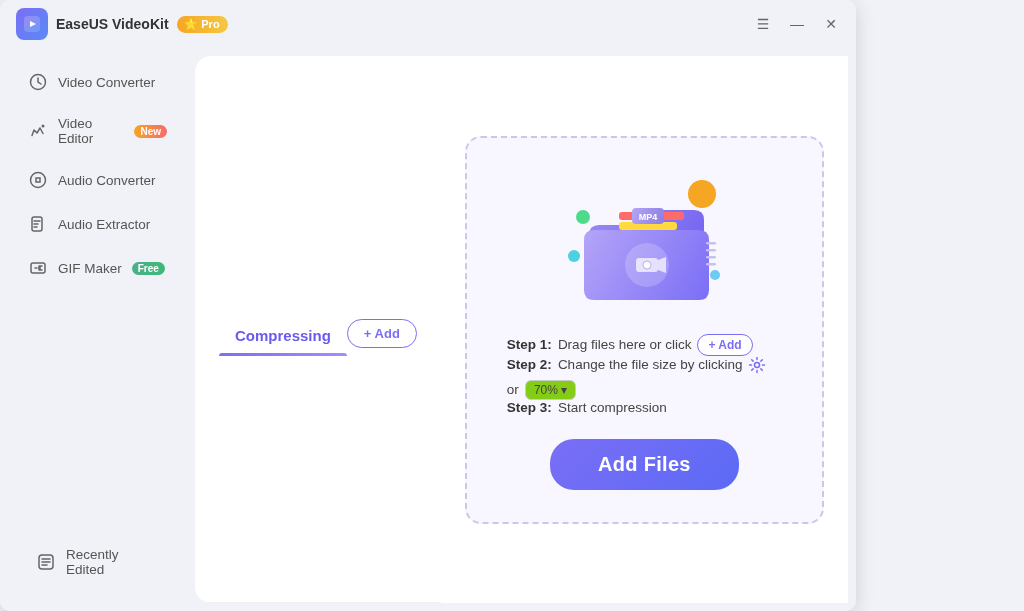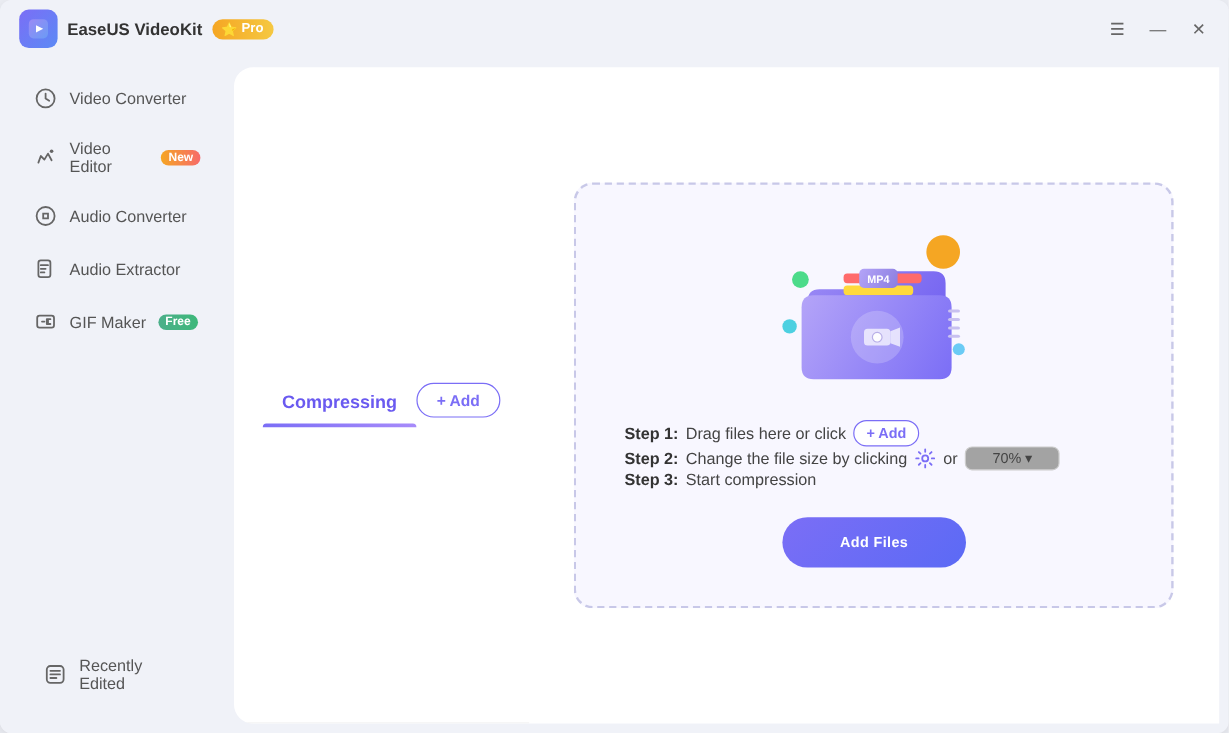--- a/index.html
+++ b/index.html
@@ -6,21 +6,21 @@
     body {
       width: 1024px;
       height: 611px;
       font-family: -apple-system, BlinkMacSystemFont, 'Segoe UI', sans-serif;
       background: #f0f2f8;
       overflow: hidden;
       display: flex;
       flex-direction: column;
     }
     .window {
-      width: 1024px;
+      width: 856px;
       height: 611px;
       background: #f0f2f8;
       display: flex;
       flex-direction: column;
       border-radius: 10px;
       overflow: hidden;
       box-shadow: 0 4px 20px rgba(0,0,0,0.15);
     }
     
     .title-bar {
@@ -309,35 +309,35 @@
     }
     .settings-icon {
       display: inline-flex;
       align-items: center;
       justify-content: center;
       font-size: 16px;
     }
     .percent-dropdown {
       border: 1px solid #ccc;
       border-radius: 6px;
-      padding: 2px 22px;
+      padding: 2px 8px;
       font-size: 12px;
-      background: #a3a3a3;
+      background: #84cc16;
       cursor: pointer;
       display: inline-flex;
       align-items: center;
       gap: 3px;
     }
     .add-files-btn {
       background: linear-gradient(135deg, #7b6ef6, #5b6af5);
       color: white;
       border: none;
       border-radius: 24px;
       padding: 14px 48px;
-      font-size: 12px;
+      font-size: 20px;
       font-weight: 700;
       cursor: pointer;
       letter-spacing: 0.3px;
     }
   </style>
 </head>
 <body>
 
 <div class="window">
 

